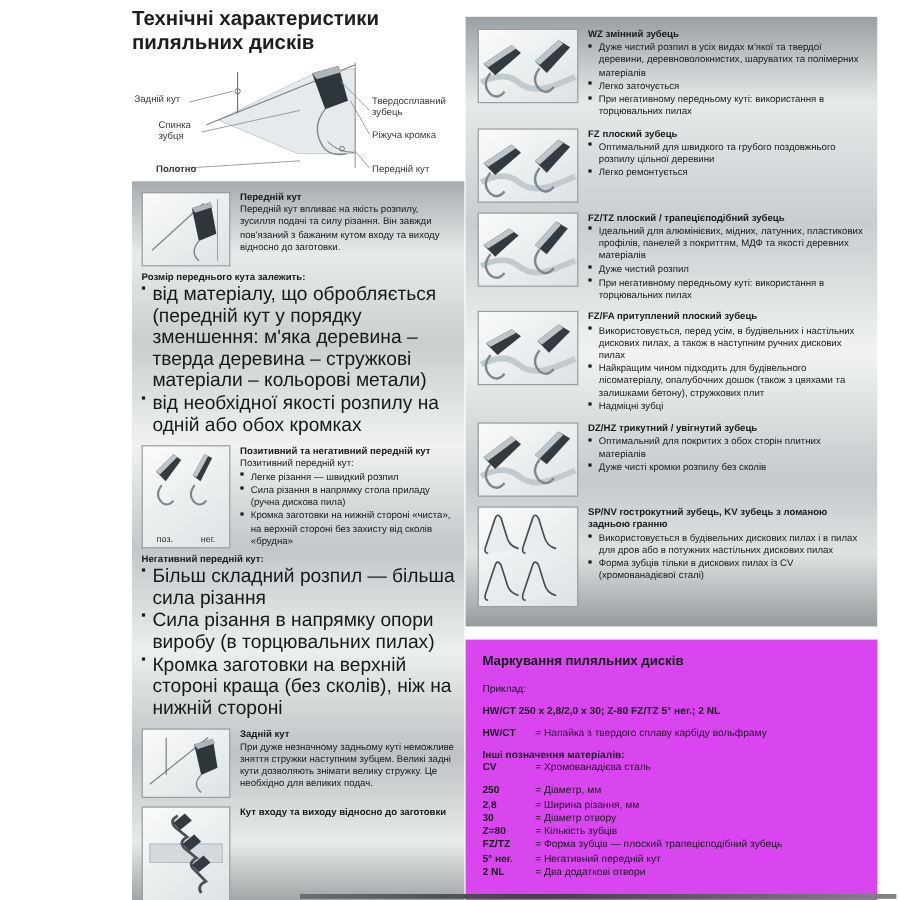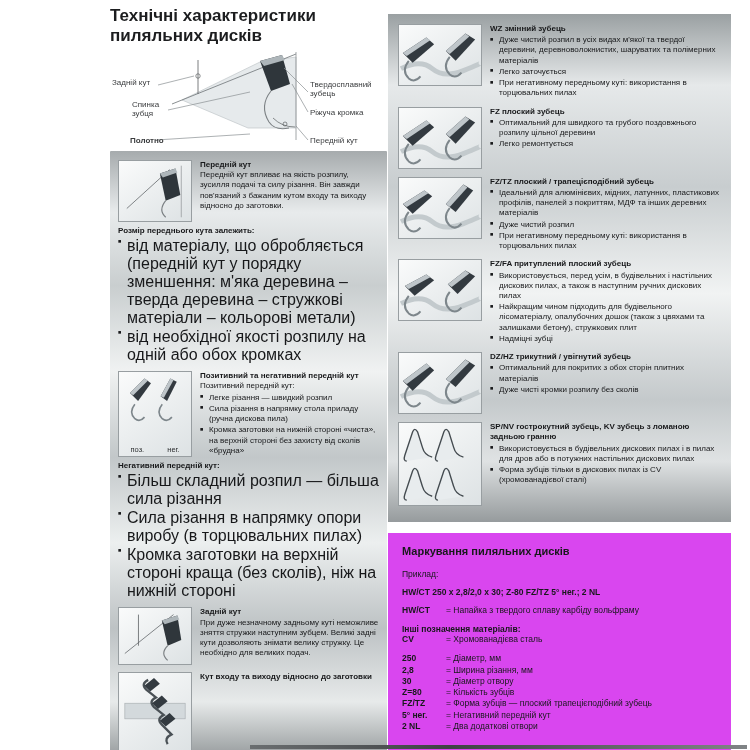--- a/index.html
+++ b/index.html
@@ -276,21 +276,21 @@
               <g transform="translate(46,2)">
                 <path d="M6,28 Q-2,38 6,46 Q12,51 18,44" fill="none" stroke="#7d868b" stroke-width="2"></path>
                 <polygon points="2,24 20,4 30,10 12,32" fill="#333a40"></polygon>
                 <polygon points="2,24 20,4 24,7 6,27" fill="#bfc6ca"></polygon>
               </g>
             </svg>
           </div>
           <div class="txt">
             <div class="sh">FZ/TZ плоский / трапецієподібний зубець</div>
             <ul class="bl">
-              <li>Ідеальний для алюмінієвих, мідних, латунних, пластикових профілів, панелей з покриттям, МДФ та інших деревних матеріалів</li>
+              <li>Ідеальний для алюмінієвих, мідних, латунних, пластикових профілів, панелей з покриттям, МДФ та якості деревних матеріалів</li>
               <li>Дуже чистий розпил</li>
               <li>При негативному передньому куті: використання в торцювальних пилах</li>
             </ul>
           </div>
         </div>
       </div>
 
       <div class="sec">
         <div class="row">
           <div class="thumb h62">

